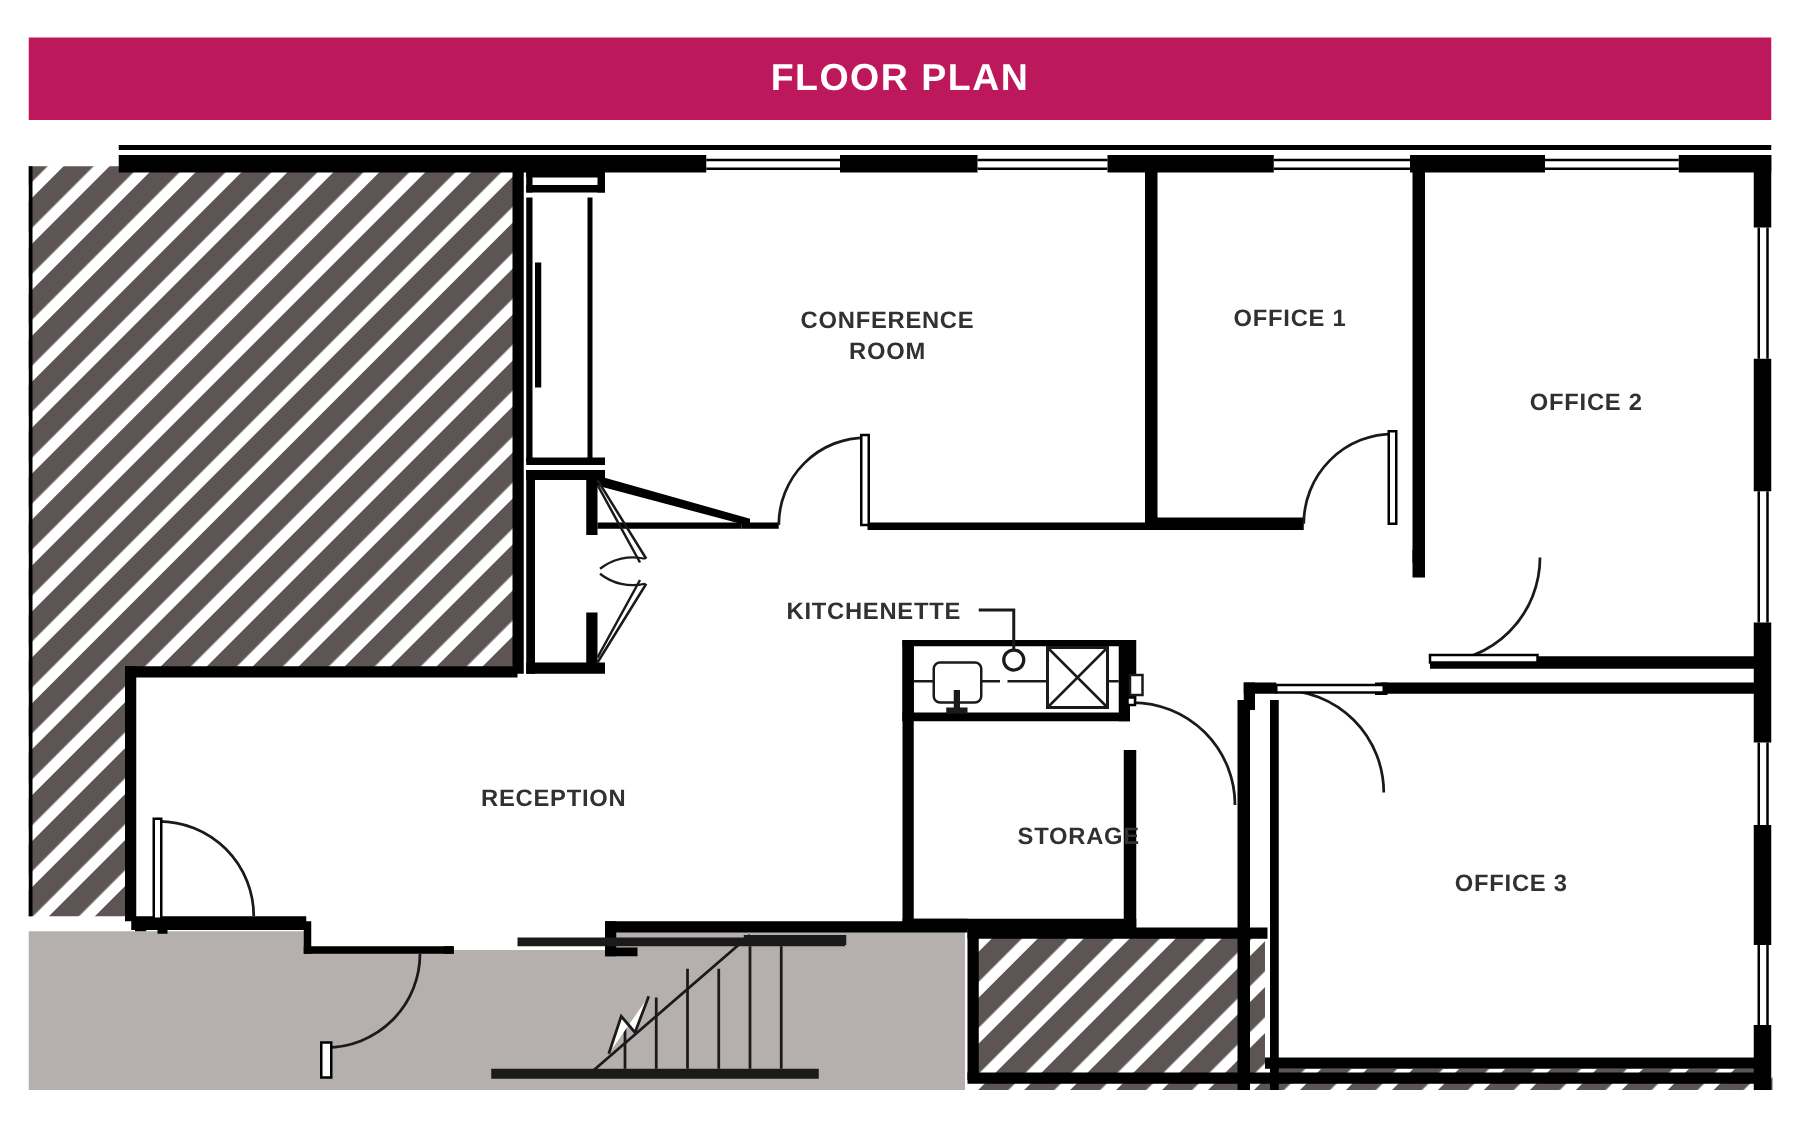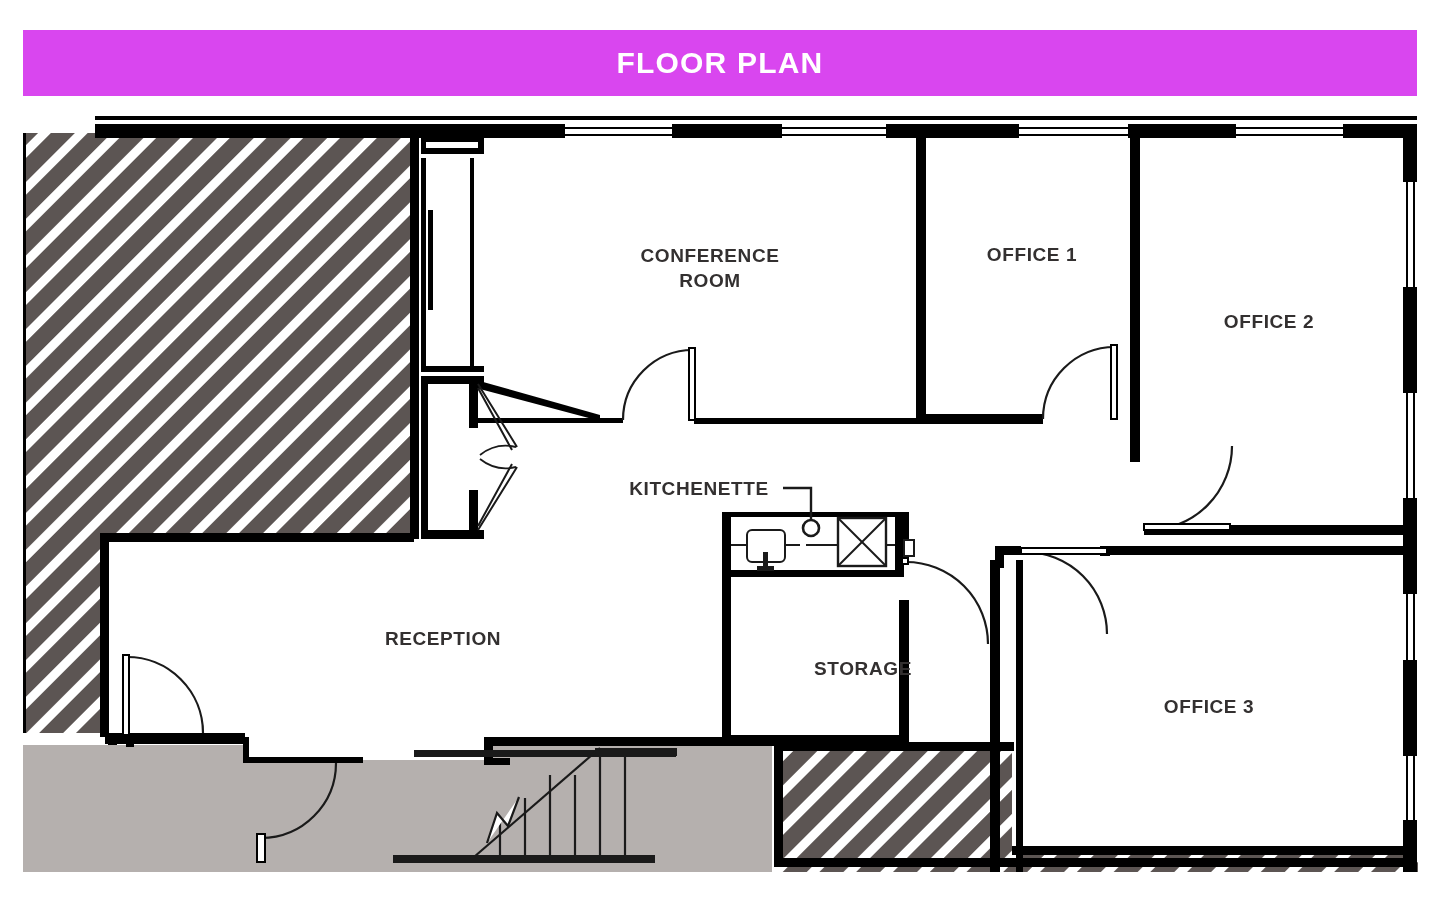--- a/index.html
+++ b/index.html
@@ -16,21 +16,21 @@
     width: 1440px;
     height: 900px;
     background: #ffffff;
   }
   .title-bar {
     position: absolute;
     left: 23px;
     top: 30px;
     width: 1394px;
     height: 66px;
-    background: #d946ef;
+    background: #be185d;
     display: flex;
     align-items: center;
     justify-content: center;
   }
   .title-text {
     color: #ffffff;
     font-family: "Liberation Sans", sans-serif;
     font-size: 30px;
     font-weight: bold;
     letter-spacing: 1.2px;

